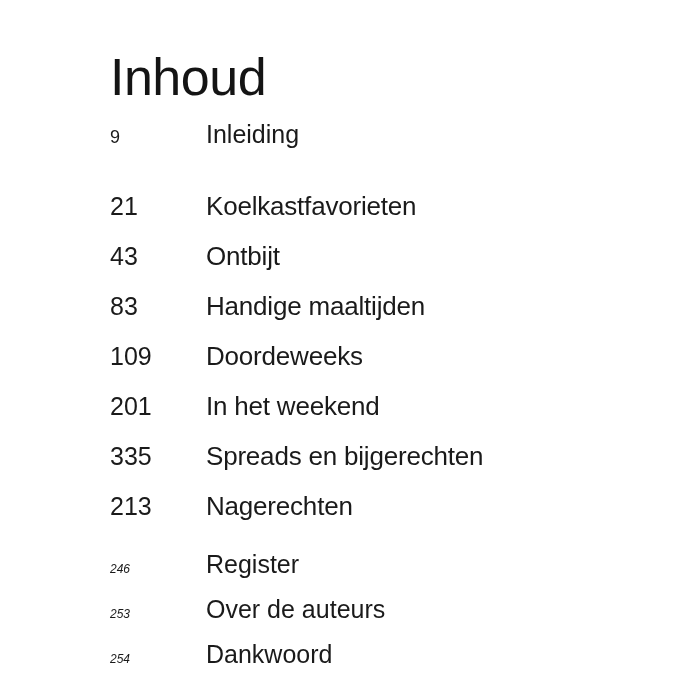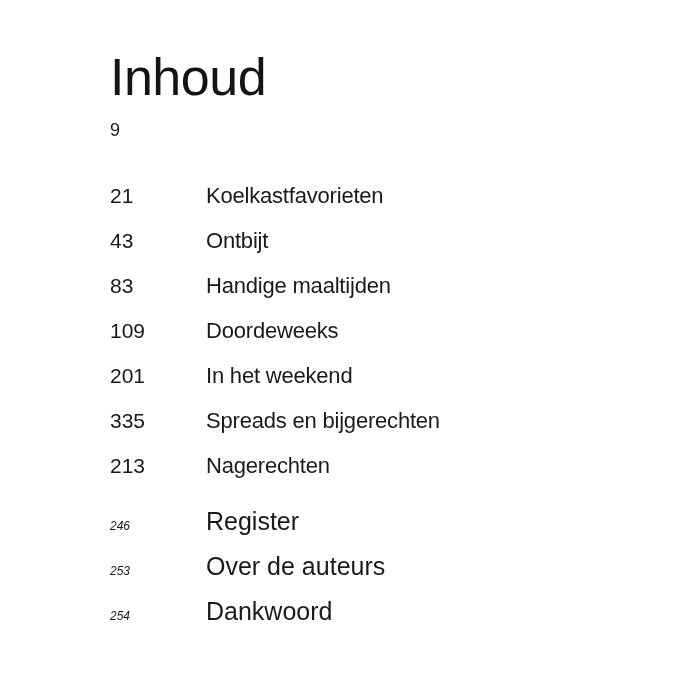--- a/index.html
+++ b/index.html
@@ -55,22 +55,22 @@
     margin-bottom: 0;
   }
   .group-front .toc-page { font-size: 18px; }
   .group-front .toc-label { font-size: 25px; }
 
   
   .group-chapters { margin-top: 42px; }
   .group-chapters .toc-row {
     margin-bottom: 19px;
   }
-  .group-chapters .toc-page { font-size: 21px; }
-  .group-chapters .toc-label { font-size: 22px; letter-spacing: -0.2px; }
+  .group-chapters .toc-page { font-size: 25px; }
+  .group-chapters .toc-label { font-size: 26px; letter-spacing: -0.2px; }
 
   
   .group-back { margin-top: 28px; }
   .group-back .toc-row {
     margin-bottom: 16px;
   }
   .group-back .toc-page { font-size: 12px; font-style: italic; }
   .group-back .toc-label { font-size: 25px; }
 </style>
 </head>
@@ -78,20 +78,21 @@
 
 <div class="page">
 
   <h1 class="toc-title">Inhoud</h1>
 
   <div class="toc-list">
 
     <div class="group-front">
       <div class="toc-row">
         <span class="toc-page">9</span>
+        <span class="toc-label">Inleiding</span>
       </div>
     </div>
 
     <div class="group-chapters">
       <div class="toc-row">
         <span class="toc-page">21</span>
         <span class="toc-label">Koelkastfavorieten</span>
       </div>
       <div class="toc-row">
         <span class="toc-page">43</span>

